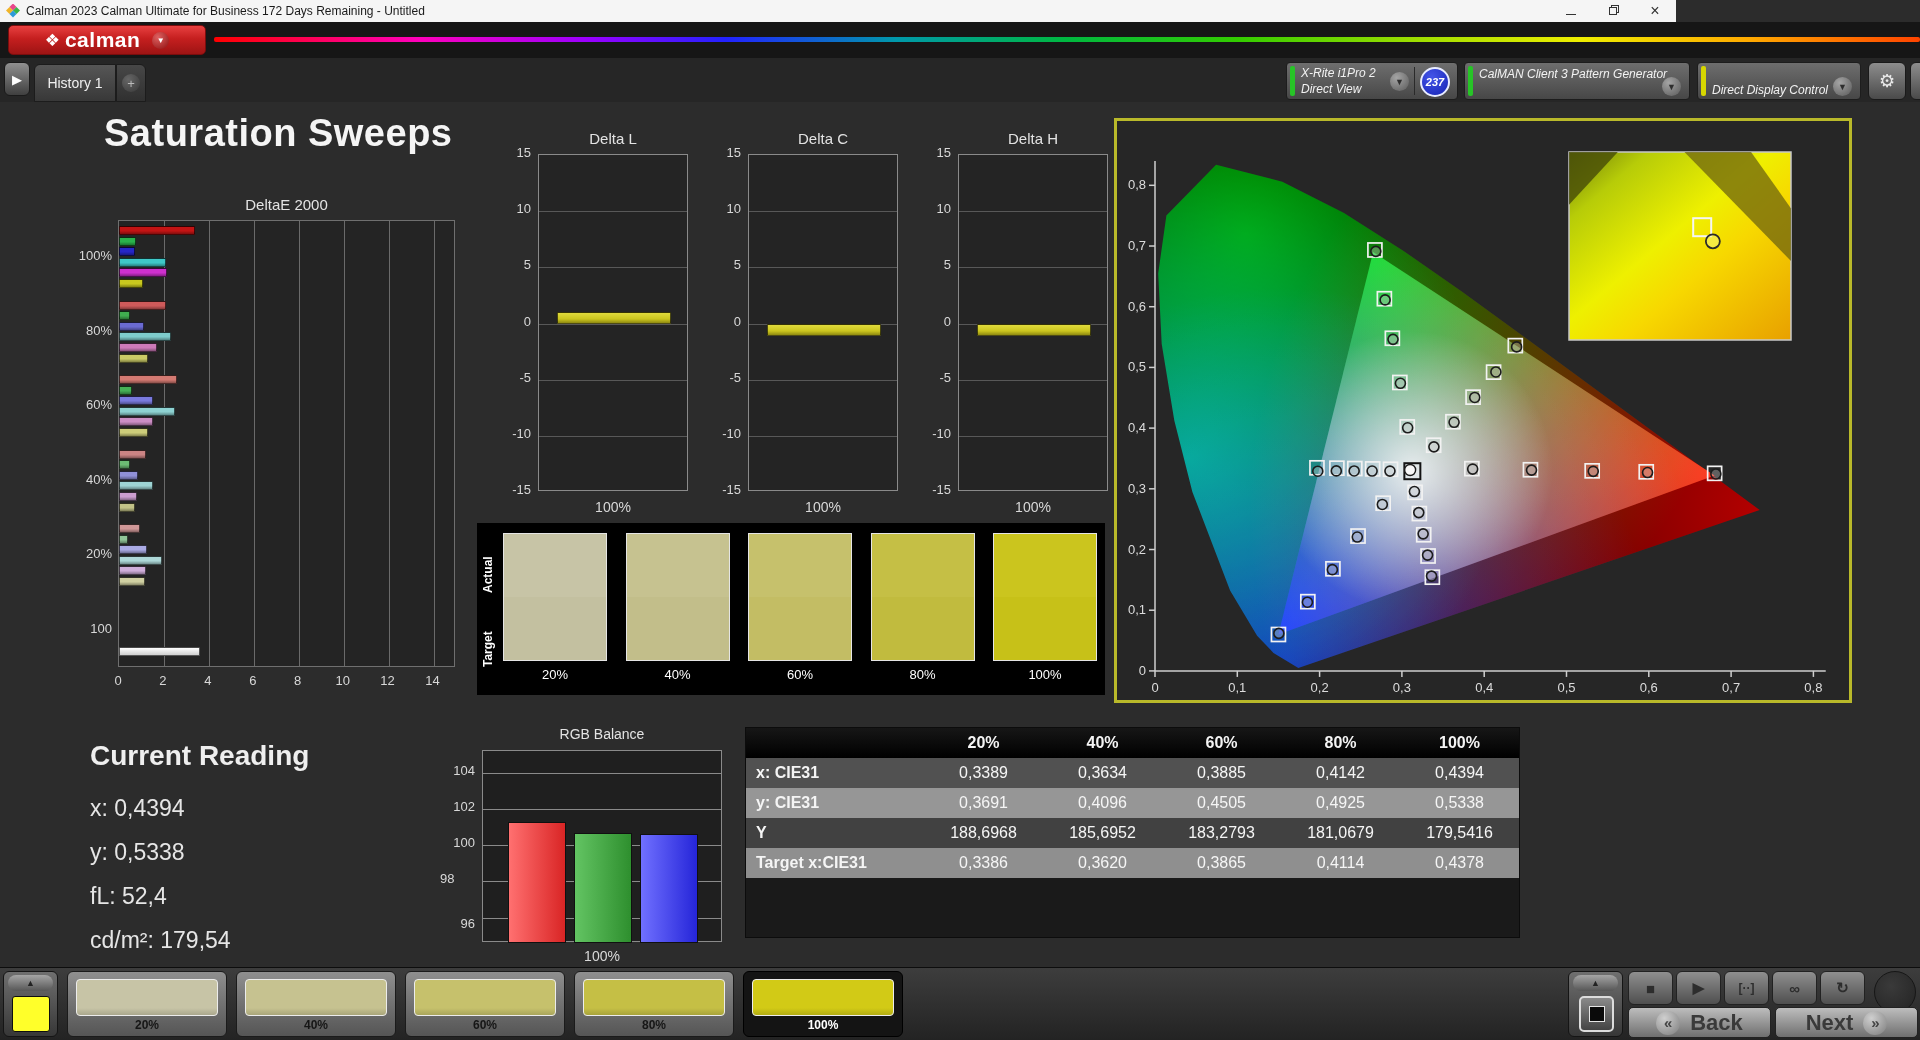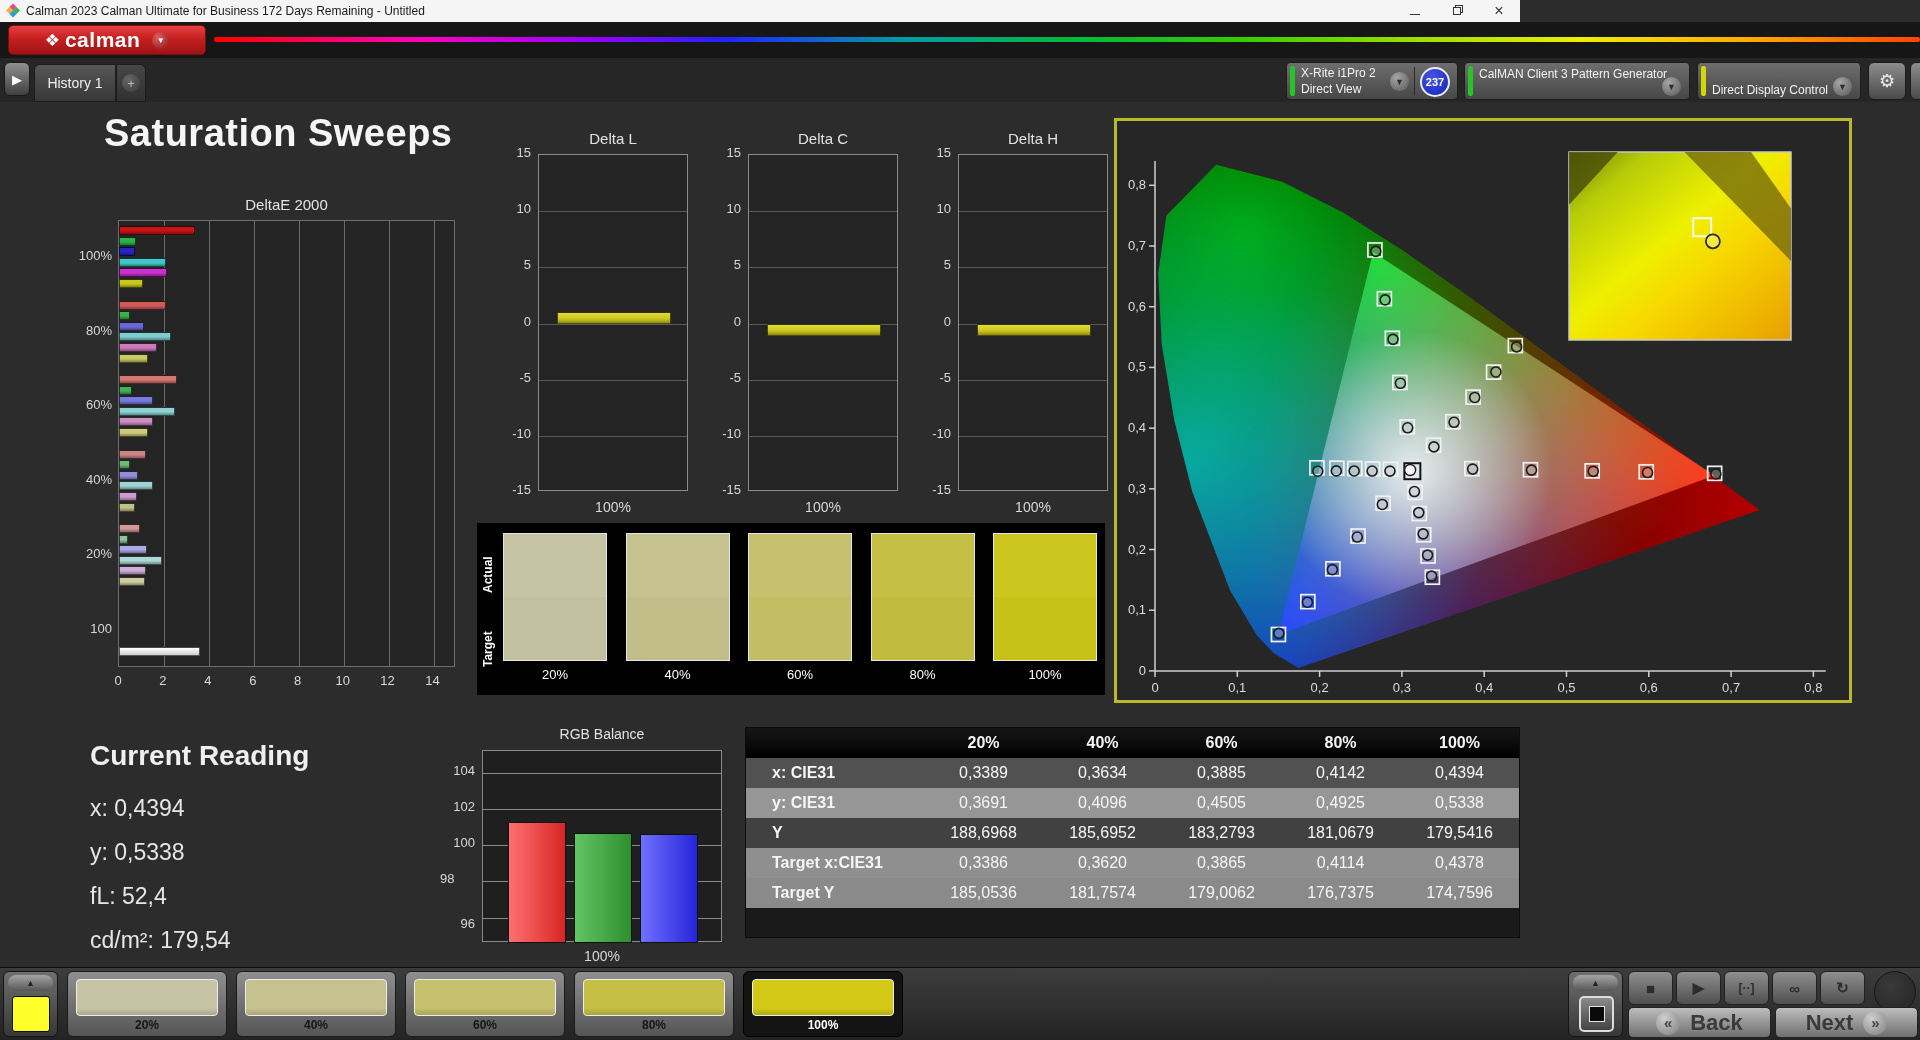--- a/index.html
+++ b/index.html
@@ -1,20 +1,20 @@
 <!DOCTYPE html>
 <html><head>
 <meta charset="utf-8">
 <style>
   html,body{margin:0;padding:0;background:#111;}
   *{box-sizing:border-box;font-family:"Liberation Sans",sans-serif;}
   .screen{position:relative;width:1920px;height:1040px;background:#2c2c2c;overflow:hidden;}
 
   
-  .titlebar{position:absolute;left:0;top:0;width:1520px;height:22px;background:#f5f5f5;display:flex;align-items:center;padding-left:6px;}
+  .titlebar{position:absolute;left:0;top:0;width:1676px;height:22px;background:#f5f5f5;display:flex;align-items:center;padding-left:6px;}
   .titlebar .title{font-size:12px;color:#1a1a1a;margin-left:6px;}
   .win-controls{position:absolute;right:0;top:0;height:22px;display:flex;}
   .win-btn{width:42px;height:22px;display:flex;align-items:center;justify-content:center;color:#333;font-size:13px;}
   .min-glyph{display:inline-block;width:10px;border-bottom:1px solid #333;height:1px;margin-top:6px;}
   .restore-glyph{display:inline-block;width:8px;height:8px;border:1px solid #333;box-shadow:2px -2px 0 -1px #f5f5f5,2px -2px 0 0 #333;}
 
   
   .logorow{position:absolute;left:0;top:22px;width:1920px;height:36px;background:#161616;}
   .calman-logo{position:absolute;left:8px;top:3px;width:198px;height:30px;border-radius:5px;background:linear-gradient(180deg,#e84040 0%,#c51f1f 45%,#9e1414 100%);border:1px solid #7a0d0d;display:flex;align-items:center;justify-content:center;color:#fff;cursor:pointer;}
   .calman-logo .glyph{font-size:17px;margin-right:5px;}
@@ -22,21 +22,21 @@
   .calman-logo .caret{margin-left:12px;width:17px;height:17px;border-radius:50%;background:radial-gradient(circle at 35% 30%,#e06060,#8d1010);font-size:8px;display:flex;align-items:center;justify-content:center;color:#fff;}
   .rainbow{position:absolute;left:214px;top:15px;right:0;height:5px;border-radius:2px;
     background:linear-gradient(90deg,#ff0000 0%,#ff00bb 12%,#9900ff 22%,#2222ff 30%,#0099aa 40%,#00b840 50%,#33cc00 60%,#99dd00 70%,#eeee00 80%,#ffaa00 90%,#ff4400 100%);}
 
   
   .tabrow{position:absolute;left:0;top:58px;width:1920px;height:44px;background:#262626;}
   .nav-toggle{position:absolute;left:4px;top:4px;width:26px;height:34px;border-radius:6px;background:linear-gradient(180deg,#909090,#3f3f3f);border:1px solid #1a1a1a;color:#fff;font-size:13px;display:flex;align-items:center;justify-content:center;}
   .tab{position:absolute;left:34px;top:6px;width:82px;height:38px;border-radius:6px 0 0 0;background:linear-gradient(180deg,#565656,#383838);border:1px solid #1c1c1c;color:#f0f0f0;font-size:14px;display:flex;align-items:center;justify-content:center;}
   .tab-add{position:absolute;left:116px;top:6px;width:30px;height:38px;border-radius:0 6px 0 0;background:linear-gradient(180deg,#474747,#303030);border:1px solid #1c1c1c;display:flex;align-items:center;justify-content:center;}
   .tab-add .plus{width:18px;height:18px;border-radius:50%;background:radial-gradient(circle at 35% 30%,#666,#383838);color:#bbb;font-size:13px;display:flex;align-items:center;justify-content:center;}
-  .devbox{position:absolute;top:4px;height:38px;border-radius:4px;background:linear-gradient(180deg,#6e6e6e,#474747);border:1px solid #1d1d1d;color:#f2f2f2;}
+  .devbox{position:absolute;top:4px;height:38px;border-radius:4px;background:linear-gradient(180deg,#6e6e6e,#474747);border:1px solid #1d1d1d;color:#f2f2f2;font-style:italic;}
   .devbar{position:absolute;left:3px;top:3px;bottom:3px;width:5px;border-radius:2px;}
   .devcaret{position:absolute;width:19px;height:19px;border-radius:50%;background:radial-gradient(circle at 35% 30%,#a5a5a5,#5a5a5a);color:#2e2e2e;font-size:9px;display:flex;align-items:center;justify-content:center;}
   .badge{position:absolute;right:7px;top:4px;width:30px;height:30px;border-radius:50%;background:radial-gradient(circle at 38% 30%,#4455e8,#1522b4);border:2px solid #e8ecff;color:#fff;font-size:11px;font-weight:bold;display:flex;align-items:center;justify-content:center;}
   .iconbtn{position:absolute;top:4px;width:38px;height:38px;border-radius:6px;background:linear-gradient(180deg,#8d8d8d,#4a4a4a);border:1px solid #1a1a1a;color:#e9e9e9;display:flex;align-items:center;justify-content:center;font-size:18px;}
 
   
   .page-title{position:absolute;left:104px;top:112px;font-size:38px;font-weight:600;color:#f5f5f5;letter-spacing:.5px;}
   .chartbox{position:absolute;}
   .c-title{position:absolute;text-align:center;font-size:15px;color:#e3e3e3;}
   .plot{position:absolute;background:#242424;border:1px solid #6f6f6f;}
@@ -58,21 +58,21 @@
 
   
   .cr-title{position:absolute;left:90px;top:740px;font-size:28px;font-weight:600;color:#efefef;}
   .cr-line{position:absolute;left:90px;font-size:23px;color:#e6e6e6;}
 
   
   .dtable{position:absolute;left:745px;top:727px;width:775px;height:211px;border:1px solid #0c0c0c;background:#1a1a1a;}
   .trow{display:grid;grid-template-columns:178px repeat(5,1fr);height:30px;line-height:30px;}
   .trow.header{background:linear-gradient(180deg,#161616,#000);color:#fff;font-weight:bold;}
   .tcell{text-align:center;font-size:16px;color:#f5f5f5;overflow:hidden;white-space:nowrap;}
-  .tcell.lab{text-align:left;padding-left:26px;font-weight:bold;}
+  .tcell.lab{text-align:left;padding-left:10px;font-weight:bold;}
 
   
   .bottombar{position:absolute;left:0;top:967px;width:1920px;height:73px;background:linear-gradient(180deg,#3d3d3d,#232323);border-top:1px solid #0d0d0d;}
   .minipanel{position:absolute;top:3px;width:55px;height:66px;border-radius:6px;background:linear-gradient(180deg,#6f6f6f,#373737);border:1px solid #151515;}
   .upbtn{position:absolute;left:4px;top:3px;right:4px;height:16px;border-radius:8px;background:linear-gradient(180deg,#a5a5a5,#565656);color:#222;font-size:9px;display:flex;align-items:center;justify-content:center;}
   .patbtn{position:absolute;top:3px;width:160px;height:66px;border-radius:6px;background:linear-gradient(180deg,#8f8f8f,#555);border:1px solid #1b1b1b;}
   .patbtn .chip{position:absolute;left:8px;right:8px;top:7px;height:37px;border-radius:4px;border:1px solid #ececec;}
   .patbtn .plab{position:absolute;left:0;right:0;top:46px;text-align:center;font-size:12px;font-weight:bold;color:#161616;}
   .patbtn.sel{background:#141414;border-color:#000;}
   .patbtn.sel .plab{color:#fff;}
@@ -516,28 +516,20 @@
         <div class="tcell">179,5416</div>
       </div>
       <div class="trow" style="background: rgb(143, 143, 143);">
         <div class="tcell lab">Target x:CIE31</div>
         <div class="tcell">0,3386</div>
         <div class="tcell">0,3620</div>
         <div class="tcell">0,3865</div>
         <div class="tcell">0,4114</div>
         <div class="tcell">0,4378</div>
       </div>
-      <div class="trow" style="background: rgb(138, 138, 138);">
-        <div class="tcell lab">Target Y</div>
-        <div class="tcell">185,0536</div>
-        <div class="tcell">181,7574</div>
-        <div class="tcell">179,0062</div>
-        <div class="tcell">176,7375</div>
-        <div class="tcell">174,7596</div>
-      </div>
     </div>
 
   <div class="bottombar">
     <div class="minipanel" style="left:3px;">
       <div class="upbtn">
           <span>▲</span>
         </div>
       <div id="cur-color" style="position: absolute; left: 8px; top: 24px; width: 38px; height: 36px; border-radius: 3px; border: 1px solid rgb(14, 14, 14); background: rgb(255, 255, 42);"></div>
     </div>
     <div id="patterns"></div>

